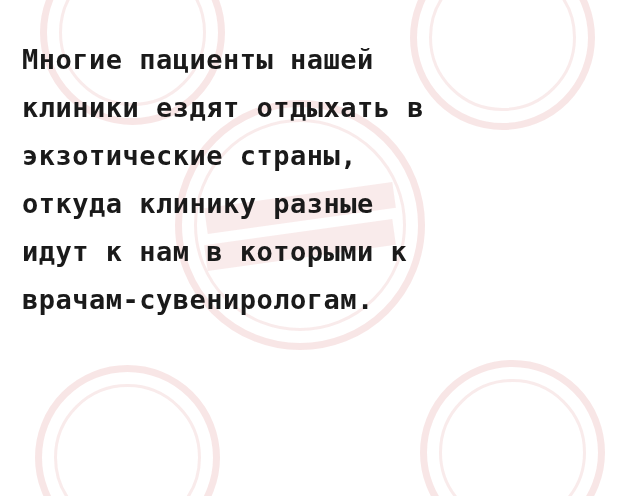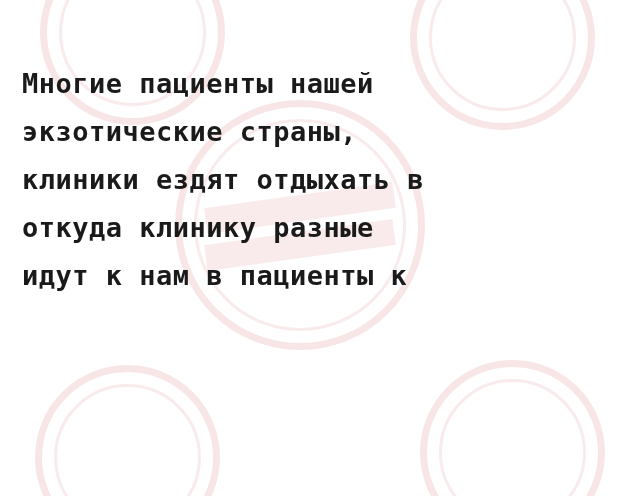--- a/index.html
+++ b/index.html
@@ -50,21 +50,20 @@
   .bar-2 { width: 190px; height: 26px; left: 205px; top: 232px; }
 
   .text-block {
     position: absolute;
     left: 0;
     right: 0;
     top: 36px;
     padding: 0 22px;
     box-sizing: border-box;
     z-index: 2;
-    margin-top: 24px;
   }
   .line {
     color: #1a1a1a;
     font-size: 27px;
     line-height: 48px;
     letter-spacing: 0.5px;
     white-space: pre;
     font-weight: 700;
   }
 </style>
@@ -76,17 +75,18 @@
   <div class="stamp stamp-b"></div>
   <div class="stamp stamp-c"></div>
   <div class="stamp stamp-d"></div>
   <div class="stamp stamp-e"></div>
   <div class="bar bar-1"></div>
   <div class="bar bar-2"></div>
 </div>
 
 <div class="text-block">
   <div class="line">Многие пациенты нашей</div>
+  <div class="line">клиники ездят отдыхать в</div>
   <div class="line">экзотические страны,</div>
-  <div class="line">клиники ездят отдыхать в</div>
   <div class="line">откуда клинику разные</div>
-  <div class="line">идут к нам в пациенты к</div>
+  <div class="line">идут к нам в которыми к</div>
+  <div class="line">врачам-сувенирологам.</div>
 </div>
 
 </body></html>

